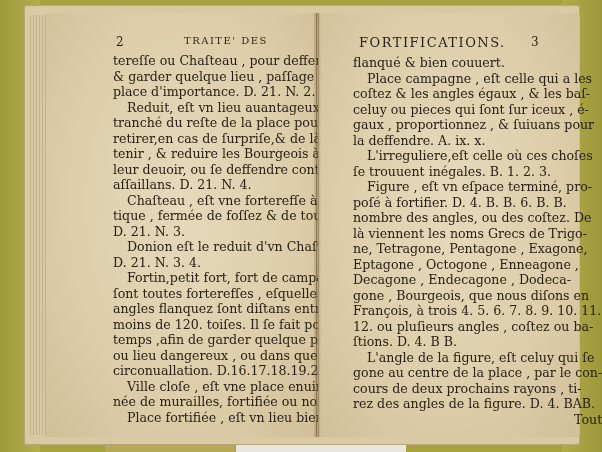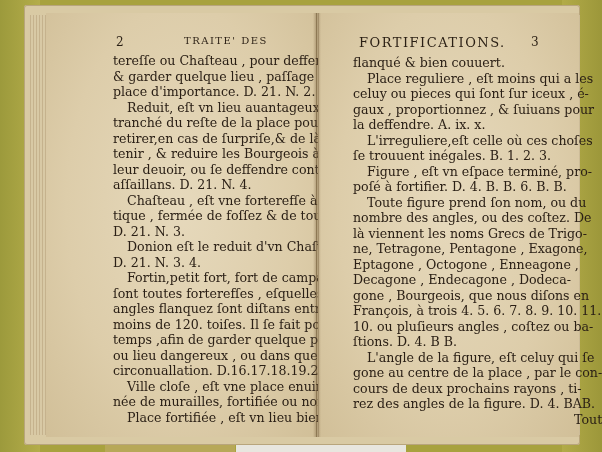--- a/index.html
+++ b/index.html
@@ -87,37 +87,37 @@
         <span class="line indent">Place fortifiée , eſt vn lieu bien</span>
         <span class="line ralign">flan.</span>
       </div>
   </div>
 
   <div class="page right">
     <span class="header runhead">FORTIFICATIONS.</span>
     <span class="header pageno">3</span>
     <div class="text" id="right-text">
         <span class="line">flanqué &amp; bien couuert.</span>
-        <span class="line indent">Place reguliere , eſt moins qui a les</span>
+        <span class="line indent">Place campagne , eſt celle qui a les</span>
+        <span class="line">coſtez &amp; les angles égaux , &amp; les baſ-</span>
         <span class="line">celuy ou pieces qui ſont ſur iceux , é-</span>
         <span class="line">gaux , proportionnez , &amp; ſuiuans pour</span>
         <span class="line">la deffendre. A. ix. x.</span>
         <span class="line indent">L'irreguliere,eſt celle où ces choſes</span>
         <span class="line">ſe trouuent inégales. B. 1. 2. 3.</span>
         <span class="line indent">Figure , eſt vn eſpace terminé, pro-</span>
         <span class="line">poſé à fortifier. D. 4. B. B. 6. B. B.</span>
-        <span class="line indent">Toute figure prend ſon nom, ou du</span>
         <span class="line">nombre des angles, ou des coſtez. De</span>
         <span class="line">là viennent les noms Grecs de Trigo-</span>
         <span class="line">ne, Tetragone, Pentagone , Exagone,</span>
         <span class="line">Eptagone , Octogone , Enneagone ,</span>
         <span class="line">Decagone , Endecagone , Dodeca-</span>
         <span class="line">gone , Bourgeois, que nous diſons en</span>
         <span class="line">François, à trois 4. 5. 6. 7. 8. 9. 10. 11.</span>
-        <span class="line">10. ou pluſieurs angles , coſtez ou ba-</span>
+        <span class="line">12. ou pluſieurs angles , coſtez ou ba-</span>
         <span class="line">ſtions. D. 4. B B.</span>
         <span class="line indent">L'angle de la figure, eſt celuy qui ſe</span>
         <span class="line">gone au centre de la place , par le con-</span>
         <span class="line">cours de deux prochains rayons , ti-</span>
         <span class="line">rez des angles de la figure. D. 4. BAB.</span>
         <span class="line ralign">Tout</span>
       </div>
   </div>
 
   <div class="spine-shadow"></div>

